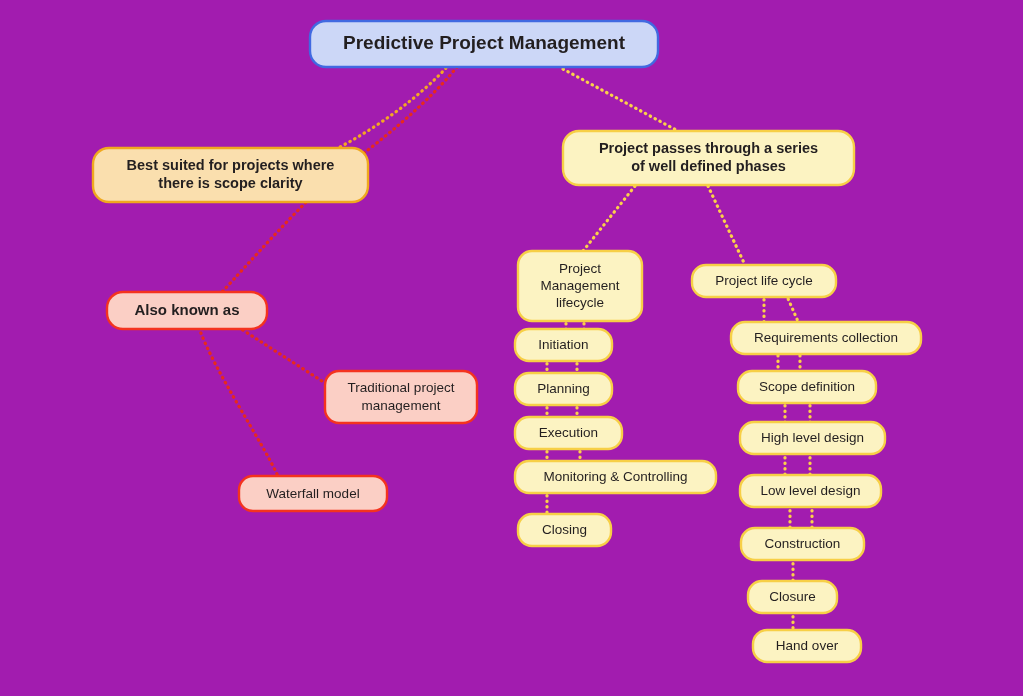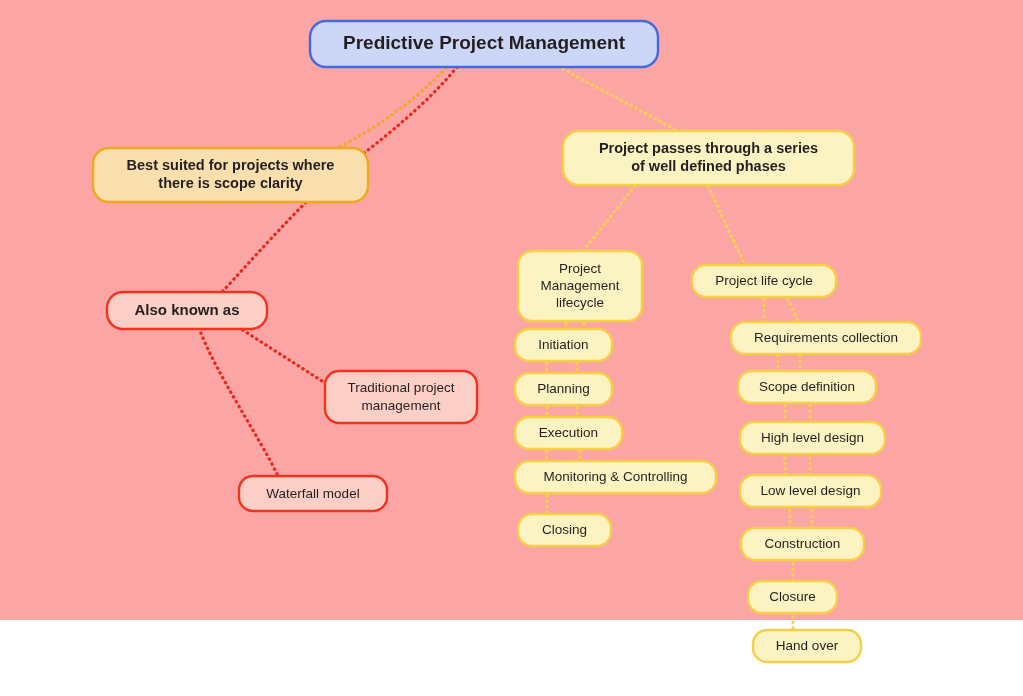--- a/index.html
+++ b/index.html
@@ -10,22 +10,22 @@
   }
   body {
     font-family: "Liberation Sans", sans-serif;
     width: 1023px;
     height: 696px;
     overflow: hidden;
   }
   #mindmap-root {
     position: relative;
     width: 1023px;
-    height: 620px;
-    background: #fca5a5;
+    height: 696px;
+    background: #a21caf;
   }
   svg#mindmap-svg {
     position: absolute;
     left: 0;
     top: 0;
     width: 1023px;
     height: 696px;
     display: block;
   }
   .node-label {

